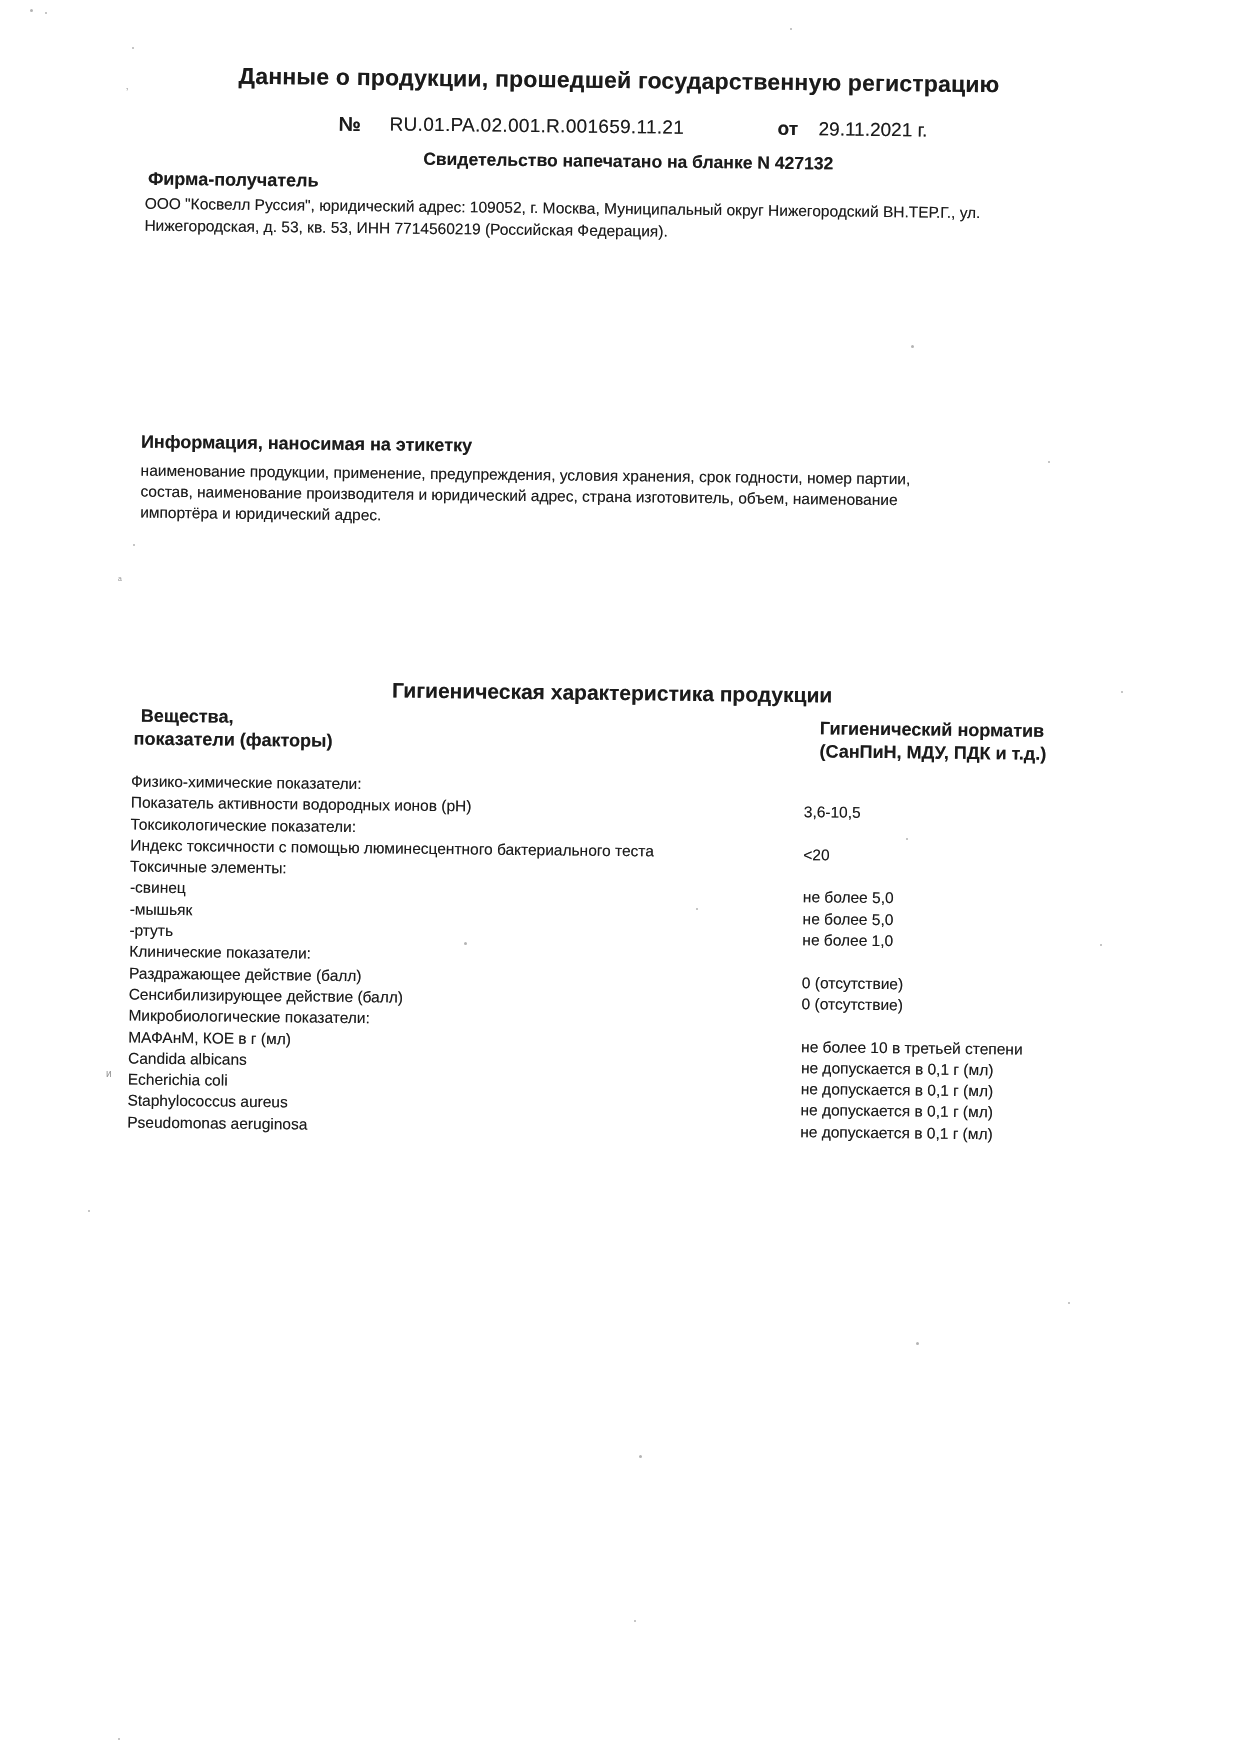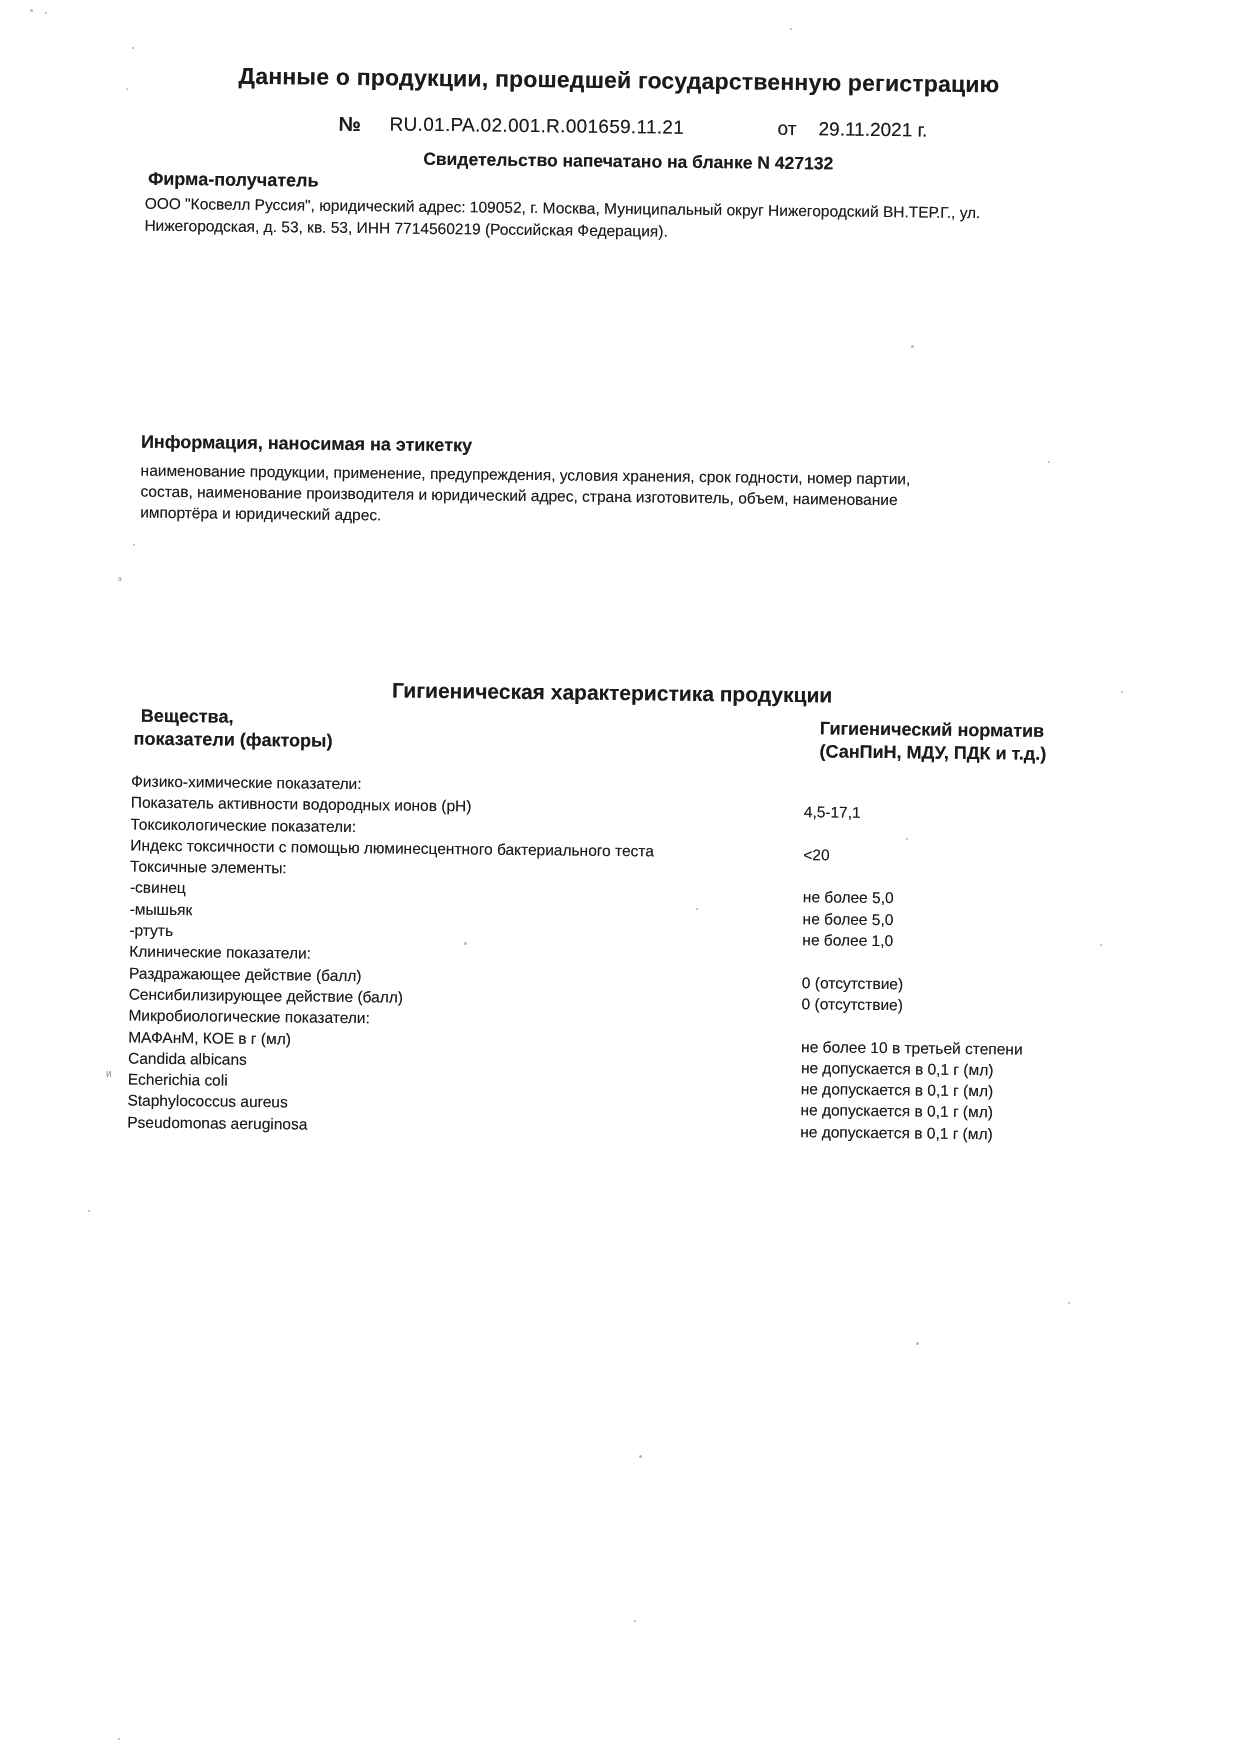--- a/index.html
+++ b/index.html
@@ -25,21 +25,21 @@
     top: 60px; left: 0; width: 1240px;
     text-align: center;
     font-size: 23px; font-weight: bold;
     letter-spacing: 0.2px;
     margin: 0;
   }
   .reg-line { top: 109px; left: 0; width: 1240px; height: 26px; }
   .reg-line span { position: absolute; white-space: nowrap; }
   .reg-no-label  { left: 340px; font-size: 20px; font-weight: bold; }
   .reg-no        { left: 391px; font-size: 19px; letter-spacing: 0.3px; }
-  .reg-date-label{ left: 779px; font-size: 19px; font-weight: normal; }
+  .reg-date-label{ left: 779px; font-size: 19px; font-weight: bold; }
   .reg-date      { left: 820px; font-size: 19px; }
   .cert-line {
     top: 144px; left: 10px; width: 1240px;
     text-align: center;
     font-size: 17.5px; font-weight: bold;
   }
   .recipient-heading {
     top: 167px; left: 150px;
     font-size: 18px; font-weight: bold;
   }
@@ -134,21 +134,21 @@
 
     <div class="abs hygiene-table">
 
         <div class="h-row">
           <span class="lbl">Физико-химические показатели:</span>
           <span class="val"></span>
         </div>
 
         <div class="h-row">
           <span class="lbl">Показатель активности водородных ионов (pH)</span>
-          <span class="val">4,5-17,1</span>
+          <span class="val">3,6-10,5</span>
         </div>
 
         <div class="h-row">
           <span class="lbl">Токсикологические показатели:</span>
           <span class="val"></span>
         </div>
 
         <div class="h-row">
           <span class="lbl">Индекс токсичности с помощью люминесцентного бактериального теста</span>
           <span class="val">&lt;20</span>

